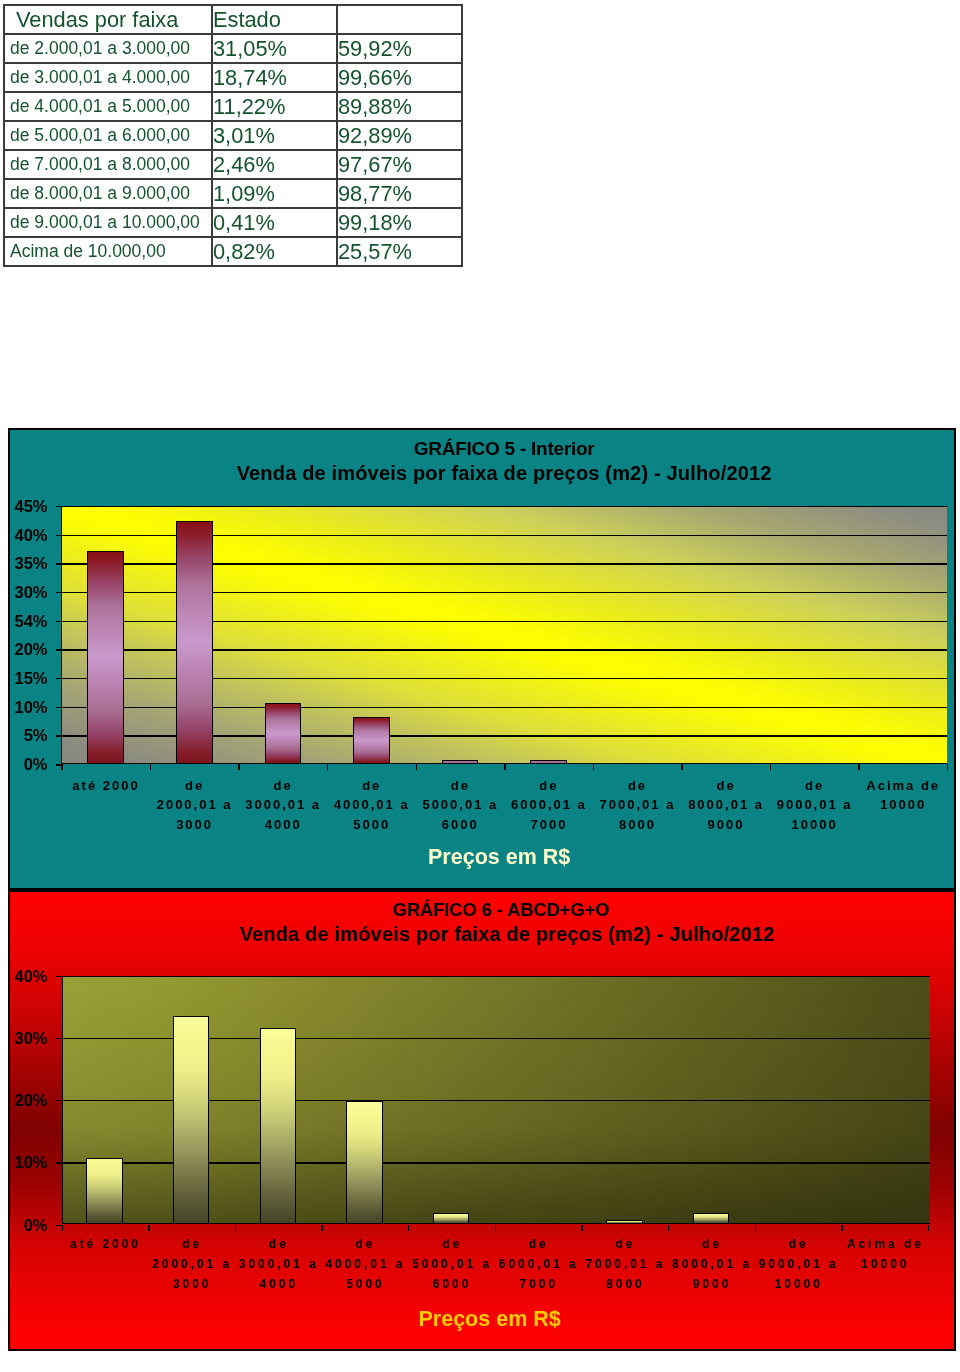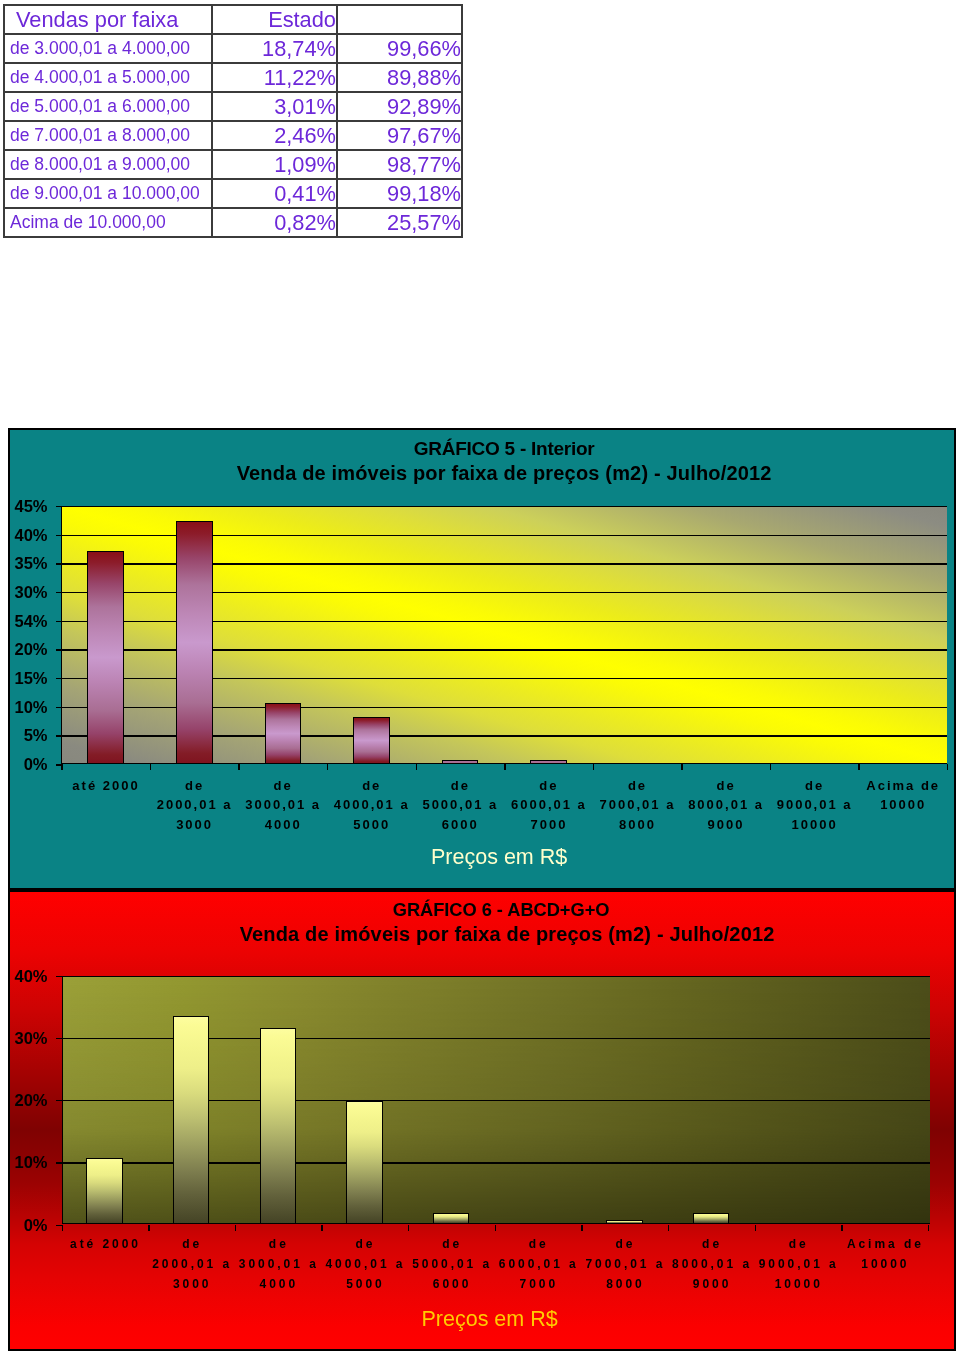--- a/index.html
+++ b/index.html
@@ -3,45 +3,45 @@
 <meta charset="utf-8">
 <style>
   * { box-sizing: border-box; }
   html, body { margin:0; padding:0; }
   body { width:960px; height:1372px; background:#ffffff; font-family:"Liberation Sans", sans-serif;
          position:relative; overflow:hidden; -webkit-font-smoothing:antialiased; }
 
   
   #freq-table { position:absolute; left:3px; top:4px; width:458px; border-collapse:collapse;
                 table-layout:fixed; }
-  #freq-table td { border:2px solid #3b3b3b; padding:0; color:#6d28d9; }
+  #freq-table td { border:2px solid #3b3b3b; padding:0; color:#14532d; }
   .c1 { width:208px; }
   .c2 { width:125px; }
   .c3 { width:125px; }
   .hdr1 { height:29.1px; font-size:21.8px; }
   .hdr2 { height:57.2px; font-size:21.8px; }
   .drow { height:29.02px; font-size:17.5px; }
   .tl { text-align:left; padding-left:5px !important; }
-  .tc { text-align:right; }
+  .tc { text-align:left; }
   .hdr1.tl { padding-left:11px !important; }
   .lines { display:flex; flex-direction:column; justify-content:center; align-items:center; height:100%; line-height:27.5px; }
   .drow.cellnum { font-size:21.8px; }
 
   
   .chart { position:absolute; border:2px solid #000; }
   .plot { position:absolute; }
   .gridline { position:absolute; left:0; right:0; height:1px; background:#000; }
   .bar { position:absolute; border:1.5px solid #000; }
   .ytick-label { position:absolute; text-align:right; font-weight:bold; color:#000; line-height:0; display:flex; align-items:center; justify-content:flex-end; }
   .ytick-mark { position:absolute; height:1.4px; background:#000; }
   .xtick-mark { position:absolute; width:1.4px; background:#000; }
   .cat-label { position:absolute; text-align:center; font-weight:bold; color:#000; }
   .cat-label div { white-space:nowrap; }
   .chart-title { position:absolute; text-align:center; font-weight:bold; color:#000; }
-  .axis-title { position:absolute; text-align:center; font-weight:normal; }
+  .axis-title { position:absolute; text-align:center; font-weight:bold; }
 
   
   #chart1 { left:8px; top:428px; width:948px; height:462px; background:#0a8385; }
   #chart1 .plot { left:51.25px; top:75.9px; width:885.75px; height:258.25px;
     background: linear-gradient(16.2deg,
         #88887e 0%,
         #8a8a80 4%,
         #a4a475 15%,
         #c4c65a 26%,
         #dede3a 33%,
@@ -84,20 +84,25 @@
 
 <table id="freq-table">
 <thead>
   <tr>
     <td class="c1 hdr1 tl">Vendas por faixa</td>
     <td class="c2 hdr1 tc">Estado</td>
     <td class="c3 hdr1 tc"></td>
   </tr>
 </thead>
 <tbody id="table-body">
+      <tr>
+        <td class="c1 drow tl">de 2.000,01 a 3.000,00</td>
+        <td class="c2 drow tc cellnum">31,05%</td>
+        <td class="c3 drow tc cellnum">59,92%</td>
+      </tr>
       <tr>
         <td class="c1 drow tl">de 3.000,01 a 4.000,00</td>
         <td class="c2 drow tc cellnum">18,74%</td>
         <td class="c3 drow tc cellnum">99,66%</td>
       </tr>
       <tr>
         <td class="c1 drow tl">de 4.000,01 a 5.000,00</td>
         <td class="c2 drow tc cellnum">11,22%</td>
         <td class="c3 drow tc cellnum">89,88%</td>
       </tr>

